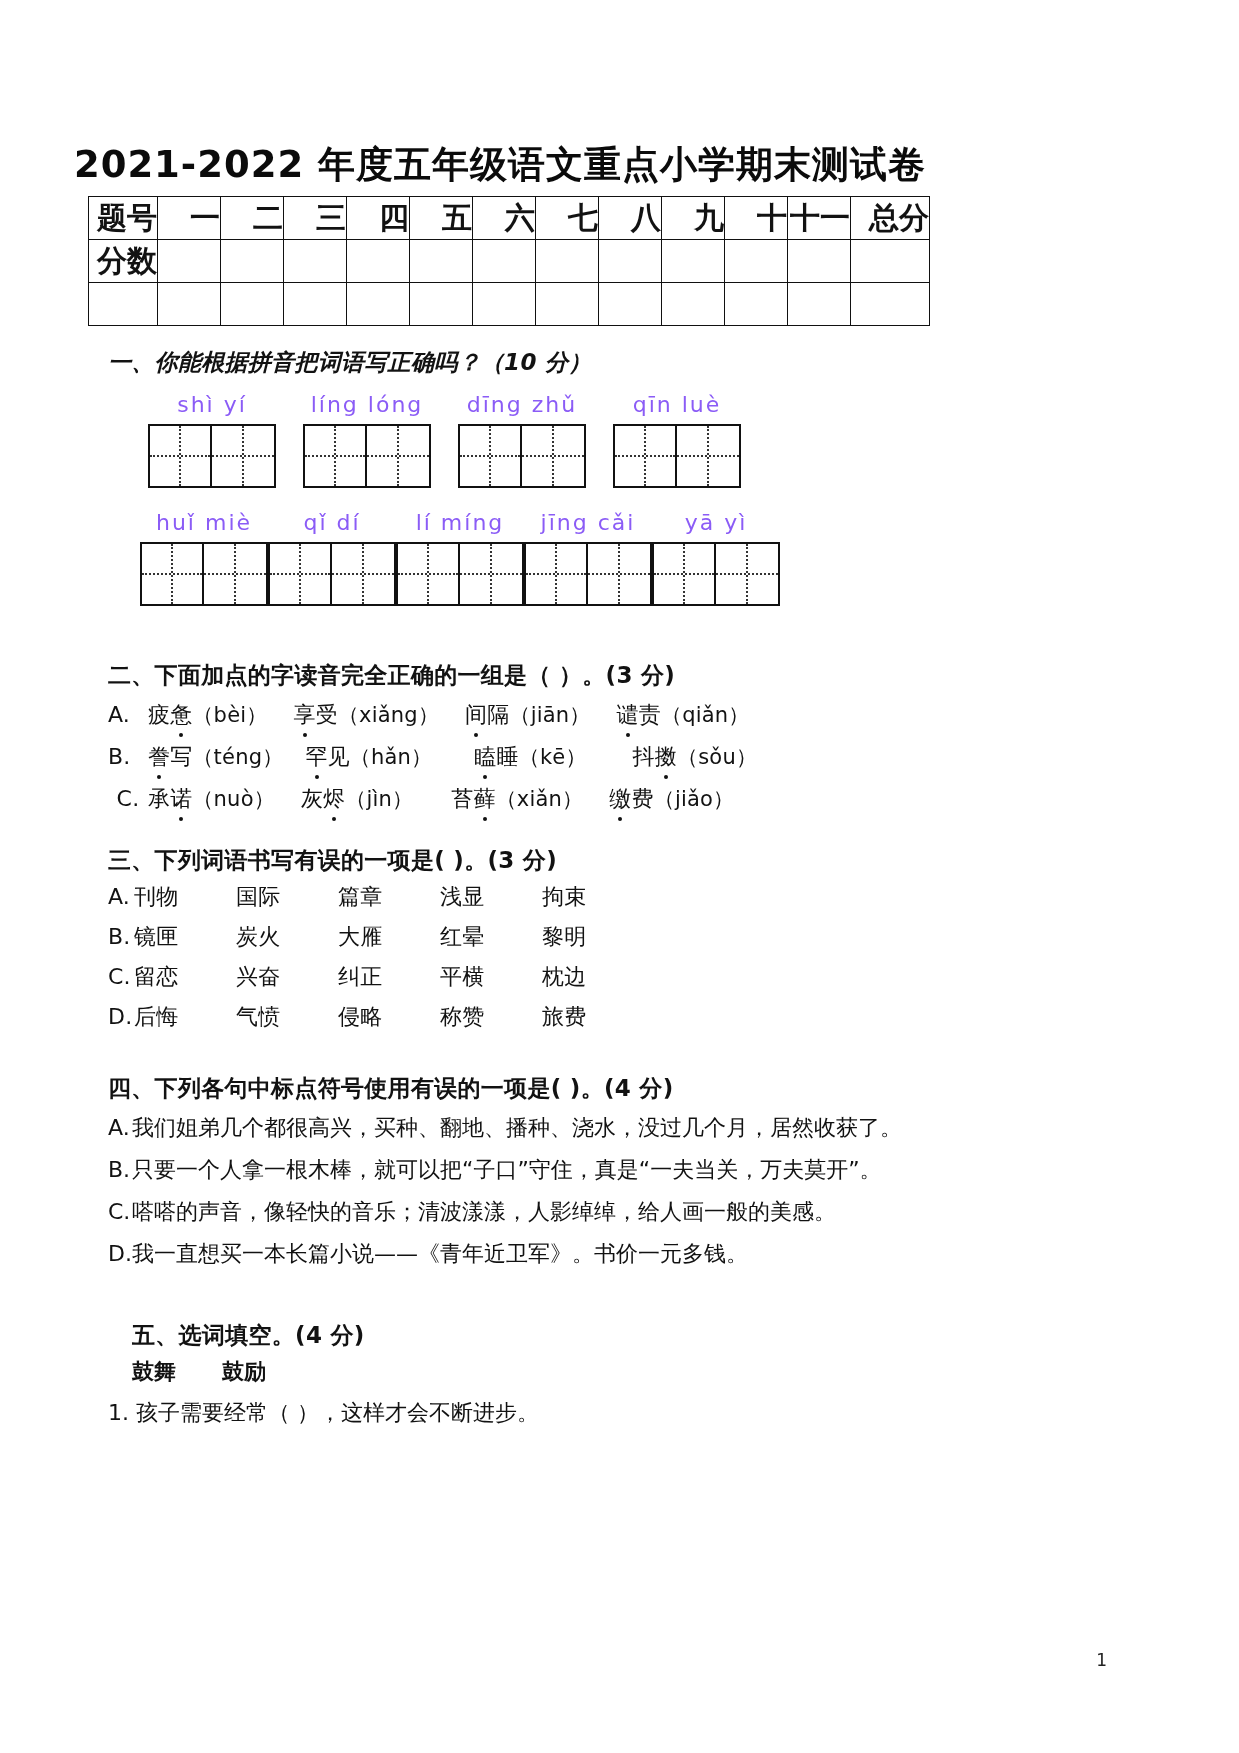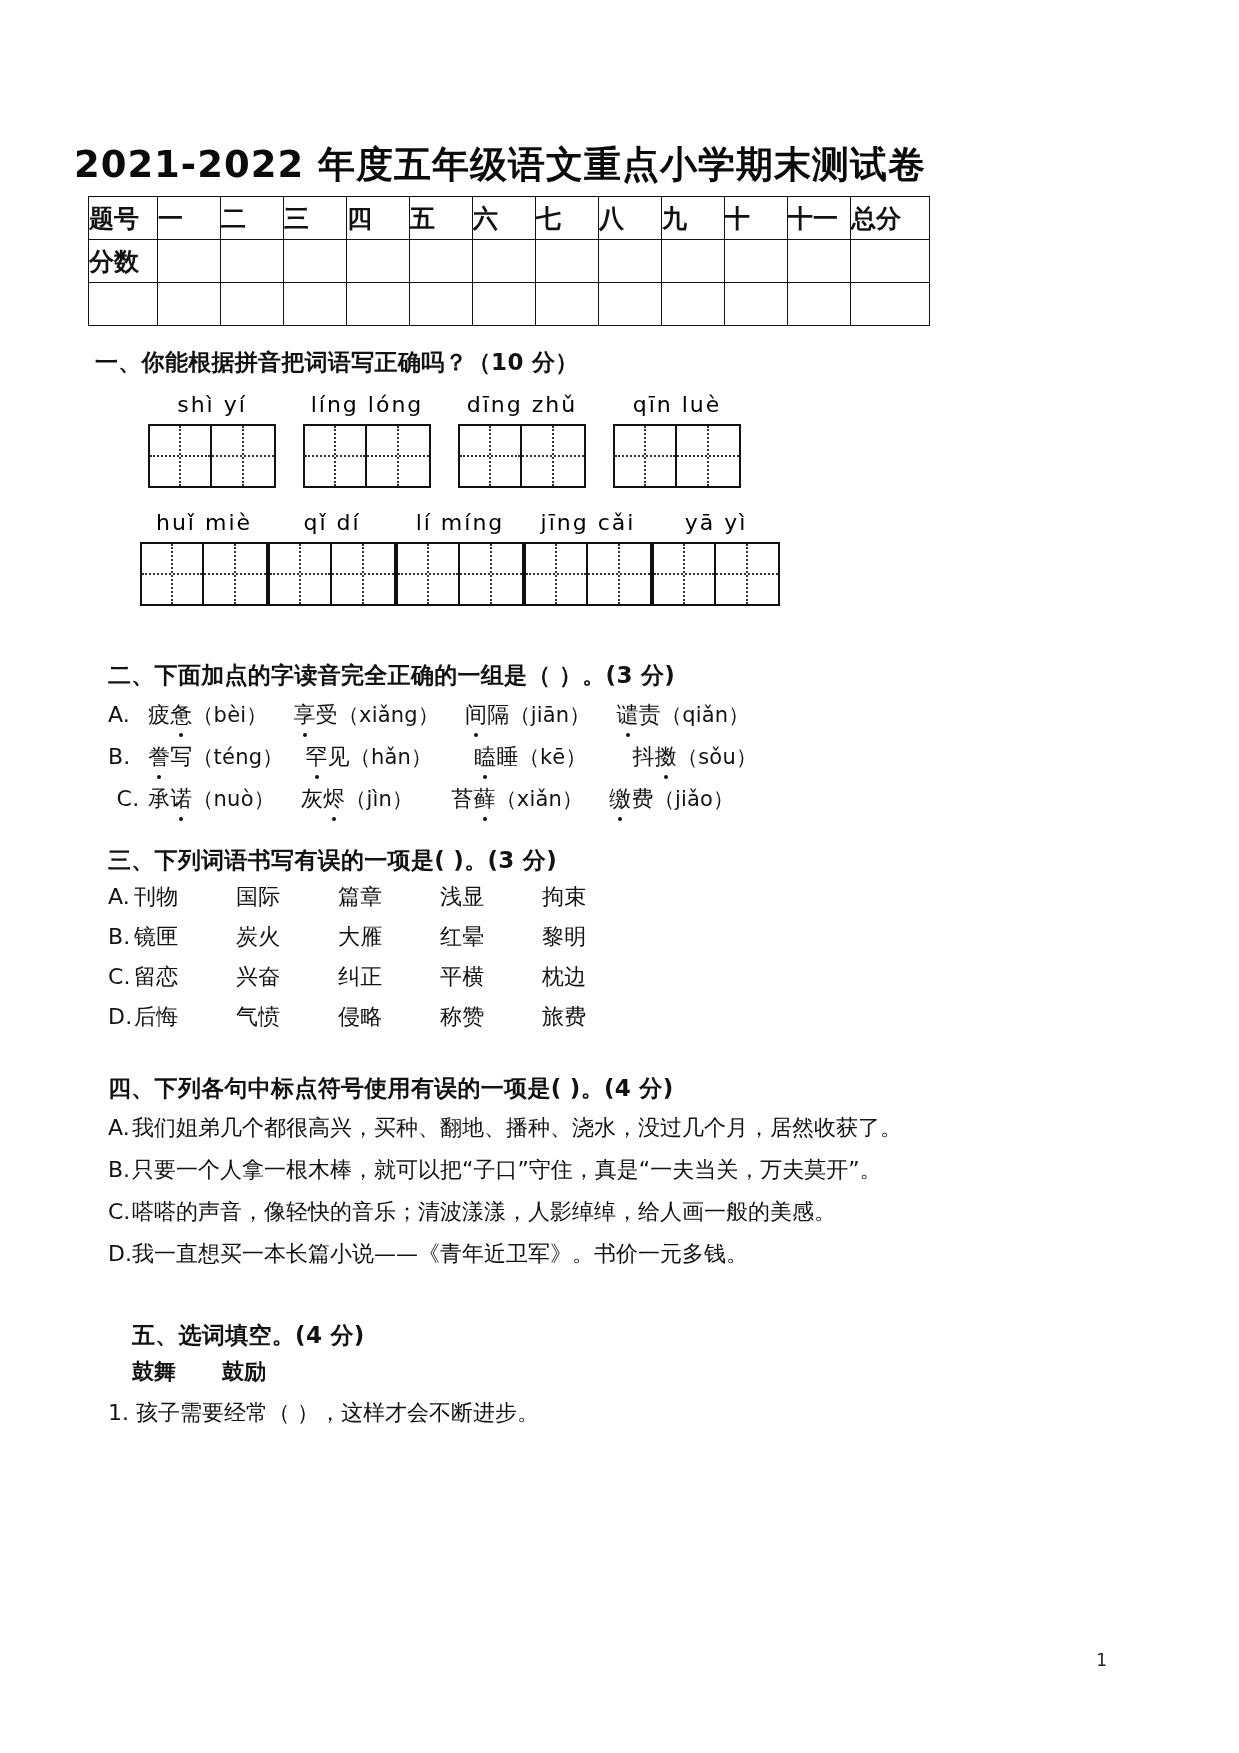--- a/index.html
+++ b/index.html
@@ -42,23 +42,23 @@
   .score-table {
     position: absolute;
     left: 88px;
     top: 196px;
     border-collapse: collapse;
     table-layout: fixed;
   }
   .score-table td {
     border: 1.6px solid #111;
     height: 42px;
-    text-align: left;
+    text-align: right;
     vertical-align: middle;
-    font-size: 25px;
+    font-size: 30px;
     font-weight: bold;
     font-family: "DejaVu Sans", "Liberation Sans", sans-serif;
     padding: 0;
   }
   .score-table td.lbl { width: 68px; }
   .score-table td.num { width: 62px; }
   .score-table td.tot { width: 78px; }
 
   
   .sec-head {
@@ -79,21 +79,21 @@
     display: flex;
     flex-direction: column;
     align-items: center;
   }
   .pin-text {
     font-size: 22px;
     font-family: "DejaVu Sans", "Liberation Sans", sans-serif;
     letter-spacing: 2px;
     margin-bottom: 7px;
     white-space: nowrap;
-    color: #000000;
+    color: #8b5cf6;
   }
   .tianzi-pair {
     display: flex;
   }
   .tianzi {
     width: 64px;
     height: 64px;
     border: 2px solid #111;
     position: relative;
     box-sizing: border-box;
@@ -243,21 +243,21 @@
       <td></td>
       <td></td>
       <td></td>
       <td></td>
       <td></td>
       <td></td>
     </tr>
   </tbody>
     </table>
 
-  <div class="sec-head" style="left:95px; top:347px;">一、你能根据拼音把词语写正确吗？（10 分）</div>
+  <div class="sec-head" style="left:108px; top:347px;font-style:italic;">一、你能根据拼音把词语写正确吗？（10 分）</div>
 
   <div class="pinyin-row" style="left:148px; top:392px; gap:27px;">
     <div class="pin-group">
       <div class="pin-text">shì yí</div>
       <div class="tianzi-pair">
         <div class="tianzi"></div>
         <div class="tianzi"></div>
       </div>
     </div>
     <div class="pin-group">

